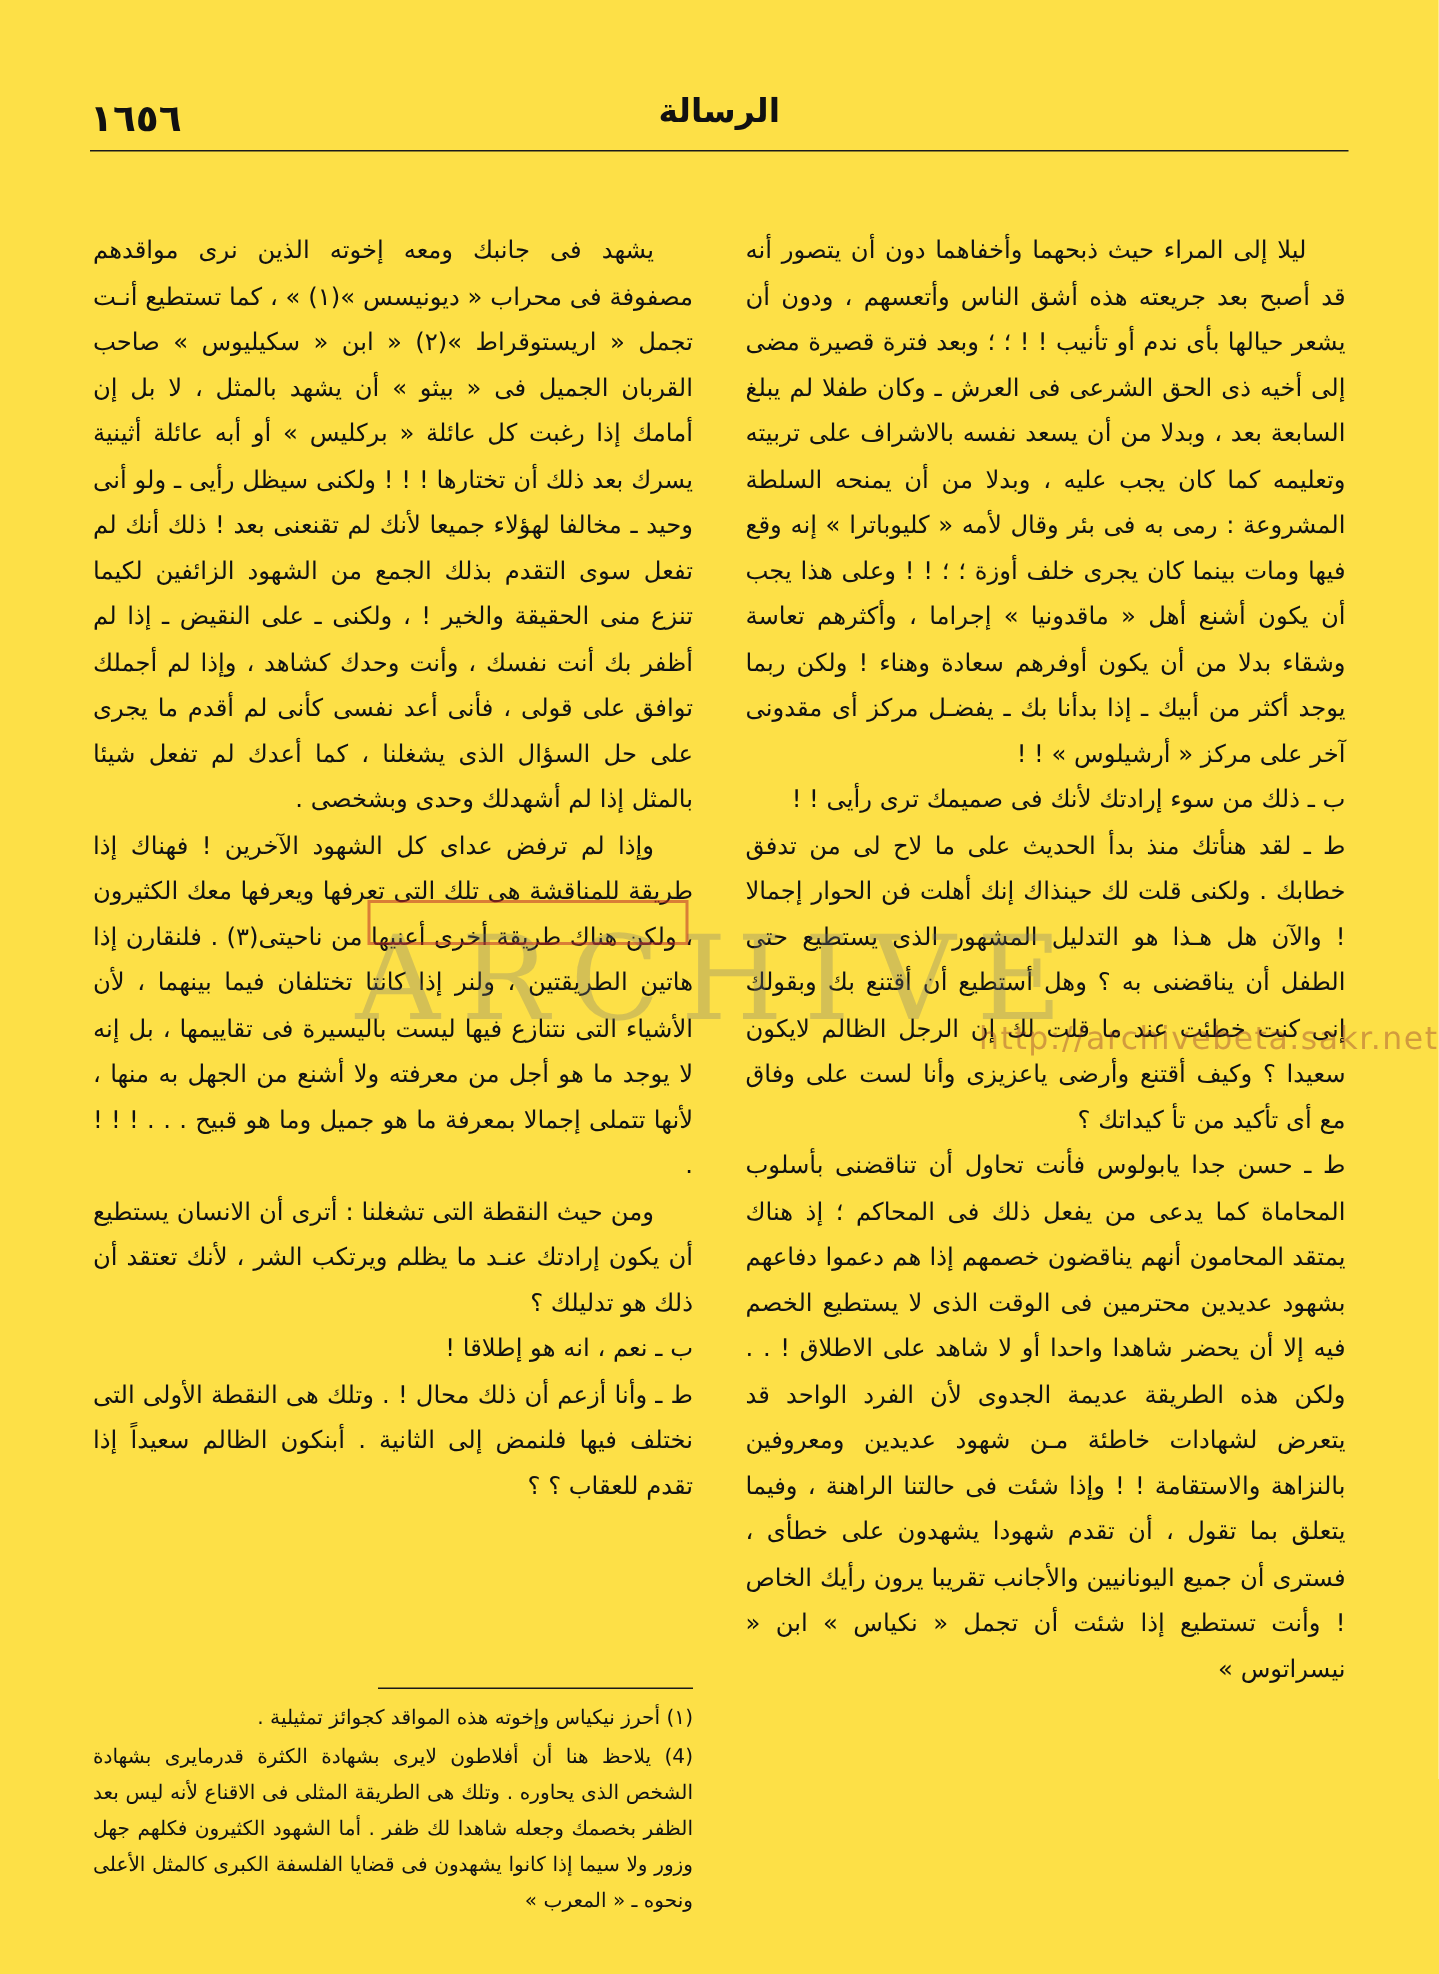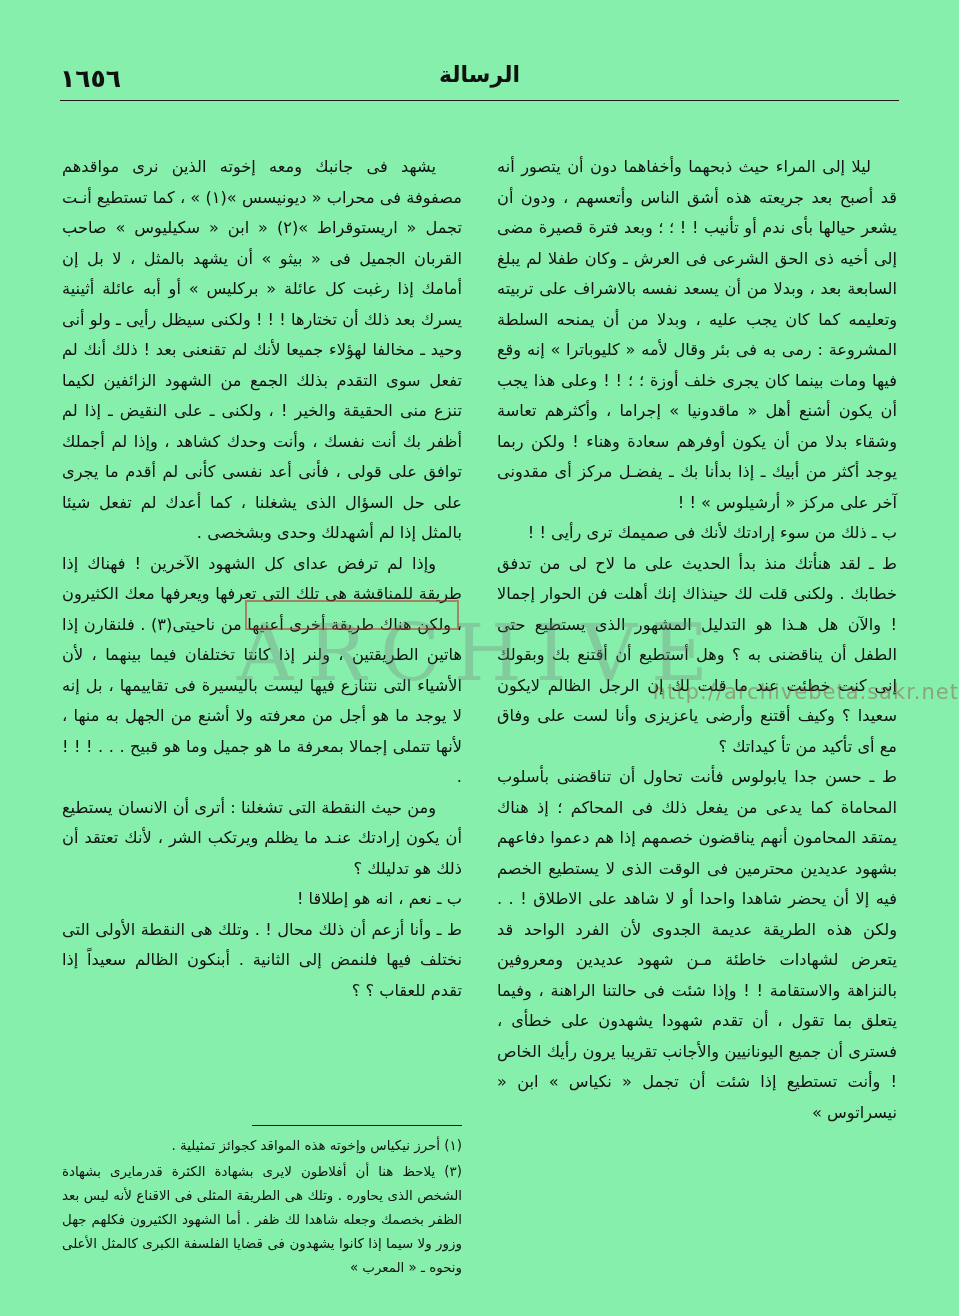--- a/index.html
+++ b/index.html
@@ -12,21 +12,21 @@
     height: 1316px;
     position: relative;
     font-family: "DejaVu Sans", "Liberation Sans", sans-serif;
     color: #111111;
     overflow: hidden;
   }
 
   .page {
     position: absolute;
     inset: 0;
-    background: #86efac;
+    background: #fde047;
     padding-left: 11px;
   }
 
   
   .header {
     position: absolute;
     top: 62px;
     left: 60px;
     right: 60px;
     height: 40px;
@@ -175,21 +175,21 @@
     <p class="indent">يشهد فى جانبك ومعه إخوته الذين نرى مواقدهم مصفوفة فى محراب « ديونيسس »(١) » ، كما تستطيع أنـت تجمل « اريستوقراط »(٢) « ابن « سكيليوس » صاحب القربان الجميل فى « بيثو » أن يشهد بالمثل ، لا بل إن أمامك إذا رغبت كل عائلة « بركليس » أو أبه عائلة أثينية يسرك بعد ذلك أن تختارها ! ! ! ولكنى سيظل رأيى ـ ولو أنى وحيد ـ مخالفا لهؤلاء جميعا لأنك لم تقنعنى بعد ! ذلك أنك لم تفعل سوى التقدم بذلك الجمع من الشهود الزائفين لكيما تنزع منى الحقيقة والخير ! ، ولكنى ـ على النقيض ـ إذا لم أظفر بك أنت نفسك ، وأنت وحدك كشاهد ، وإذا لم أجملك توافق على قولى ، فأنى أعد نفسى كأنى لم أقدم ما يجرى على حل السؤال الذى يشغلنا ، كما أعدك لم تفعل شيئا بالمثل إذا لم أشهدلك وحدى وبشخصى .</p>
     <p class="indent">وإذا لم ترفض عداى كل الشهود الآخرين ! فهناك إذا طريقة للمناقشة هى تلك التى تعرفها ويعرفها معك الكثيرون ، ولكن هناك طريقة أخرى أعنيها من ناحيتى(٣) . فلنقارن إذا هاتين الطريقتين ، ولنر إذا كانتا تختلفان فيما بينهما ، لأن الأشياء التى نتنازع فيها ليست باليسيرة فى تقاييمها ، بل إنه لا يوجد ما هو أجل من معرفته ولا أشنع من الجهل به منها ، لأنها تتملى إجمالا بمعرفة ما هو جميل وما هو قبيح . . . ! ! ! .</p>
     <p class="indent">ومن حيث النقطة التى تشغلنا : أترى أن الانسان يستطيع أن يكون إرادتك عنـد ما يظلم ويرتكب الشر ، لأنك تعتقد أن ذلك هو تدليلك ؟</p>
     <p class="dash">ب ـ نعم ، انه هو إطلاقا !</p>
     <p class="dash">ط ـ وأنا أزعم أن ذلك محال ! . وتلك هى النقطة الأولى التى نختلف فيها فلنمض إلى الثانية . أبنكون الظالم سعيداً إذا تقدم للعقاب ؟ ؟</p>
 
     <div class="footblock">
       <div class="footnote-sep"></div>
       <div class="footnotes">
         <p>(١) أحرز نيكياس وإخوته هذه المواقد كجوائز تمثيلية .</p>
-        <p>(٣) يلاحظ هنا أن أفلاطون لايرى بشهادة الكثرة قدرمايرى بشهادة الشخص الذى يحاوره . وتلك هى الطريقة المثلى فى الاقناع لأنه ليس بعد الظفر بخصمك وجعله شاهدا لك ظفر . أما الشهود الكثيرون فكلهم جهل وزور ولا سيما إذا كانوا يشهدون فى قضايا الفلسفة الكبرى كالمثل الأعلى ونحوه ـ « المعرب »</p>
+        <p>(4) يلاحظ هنا أن أفلاطون لايرى بشهادة الكثرة قدرمايرى بشهادة الشخص الذى يحاوره . وتلك هى الطريقة المثلى فى الاقناع لأنه ليس بعد الظفر بخصمك وجعله شاهدا لك ظفر . أما الشهود الكثيرون فكلهم جهل وزور ولا سيما إذا كانوا يشهدون فى قضايا الفلسفة الكبرى كالمثل الأعلى ونحوه ـ « المعرب »</p>
       </div>
     </div>
   </div>
 
   <div class="watermark">
     <div class="wm-main">ARCHIVE</div>
     <div class="wm-sub">http://archivebeta.sakr.net</div>
   </div>
   <div class="wm-red"></div>
 

